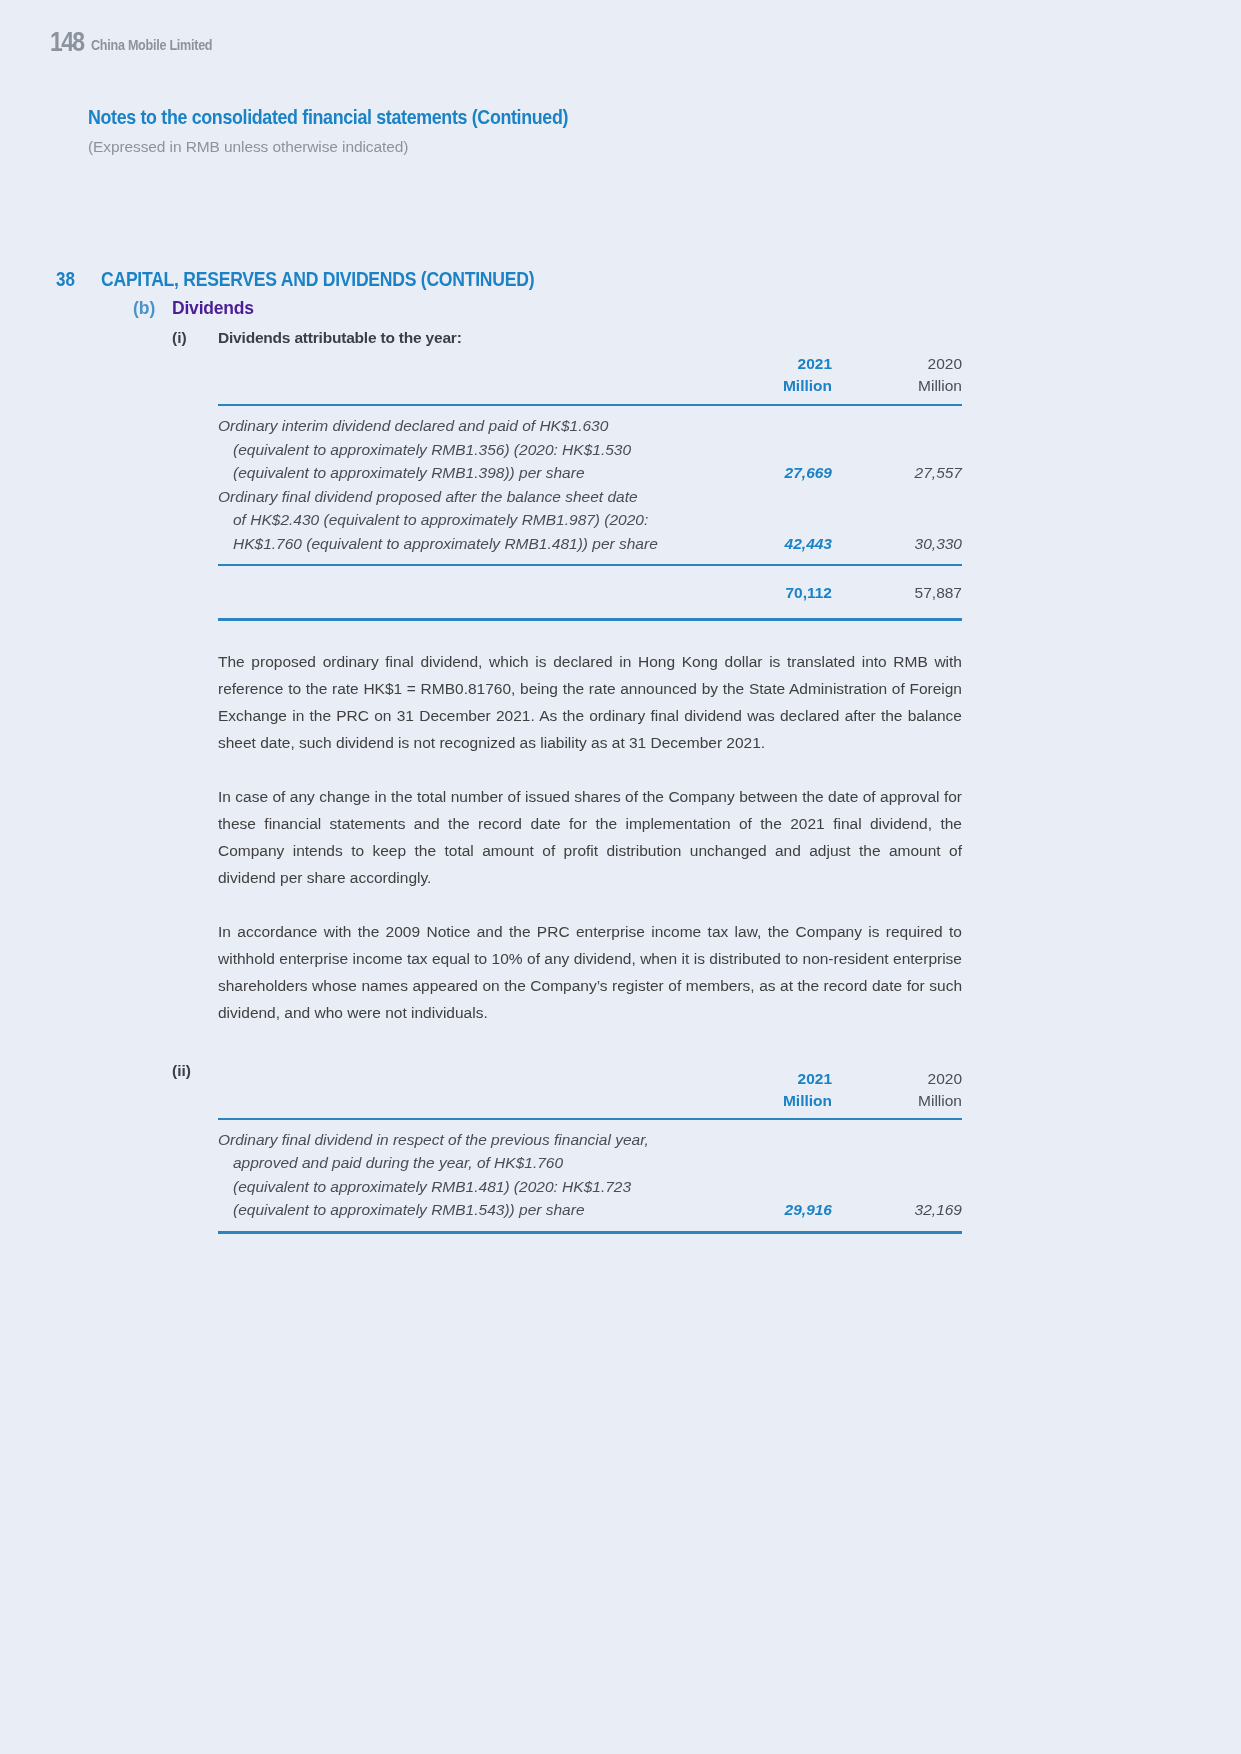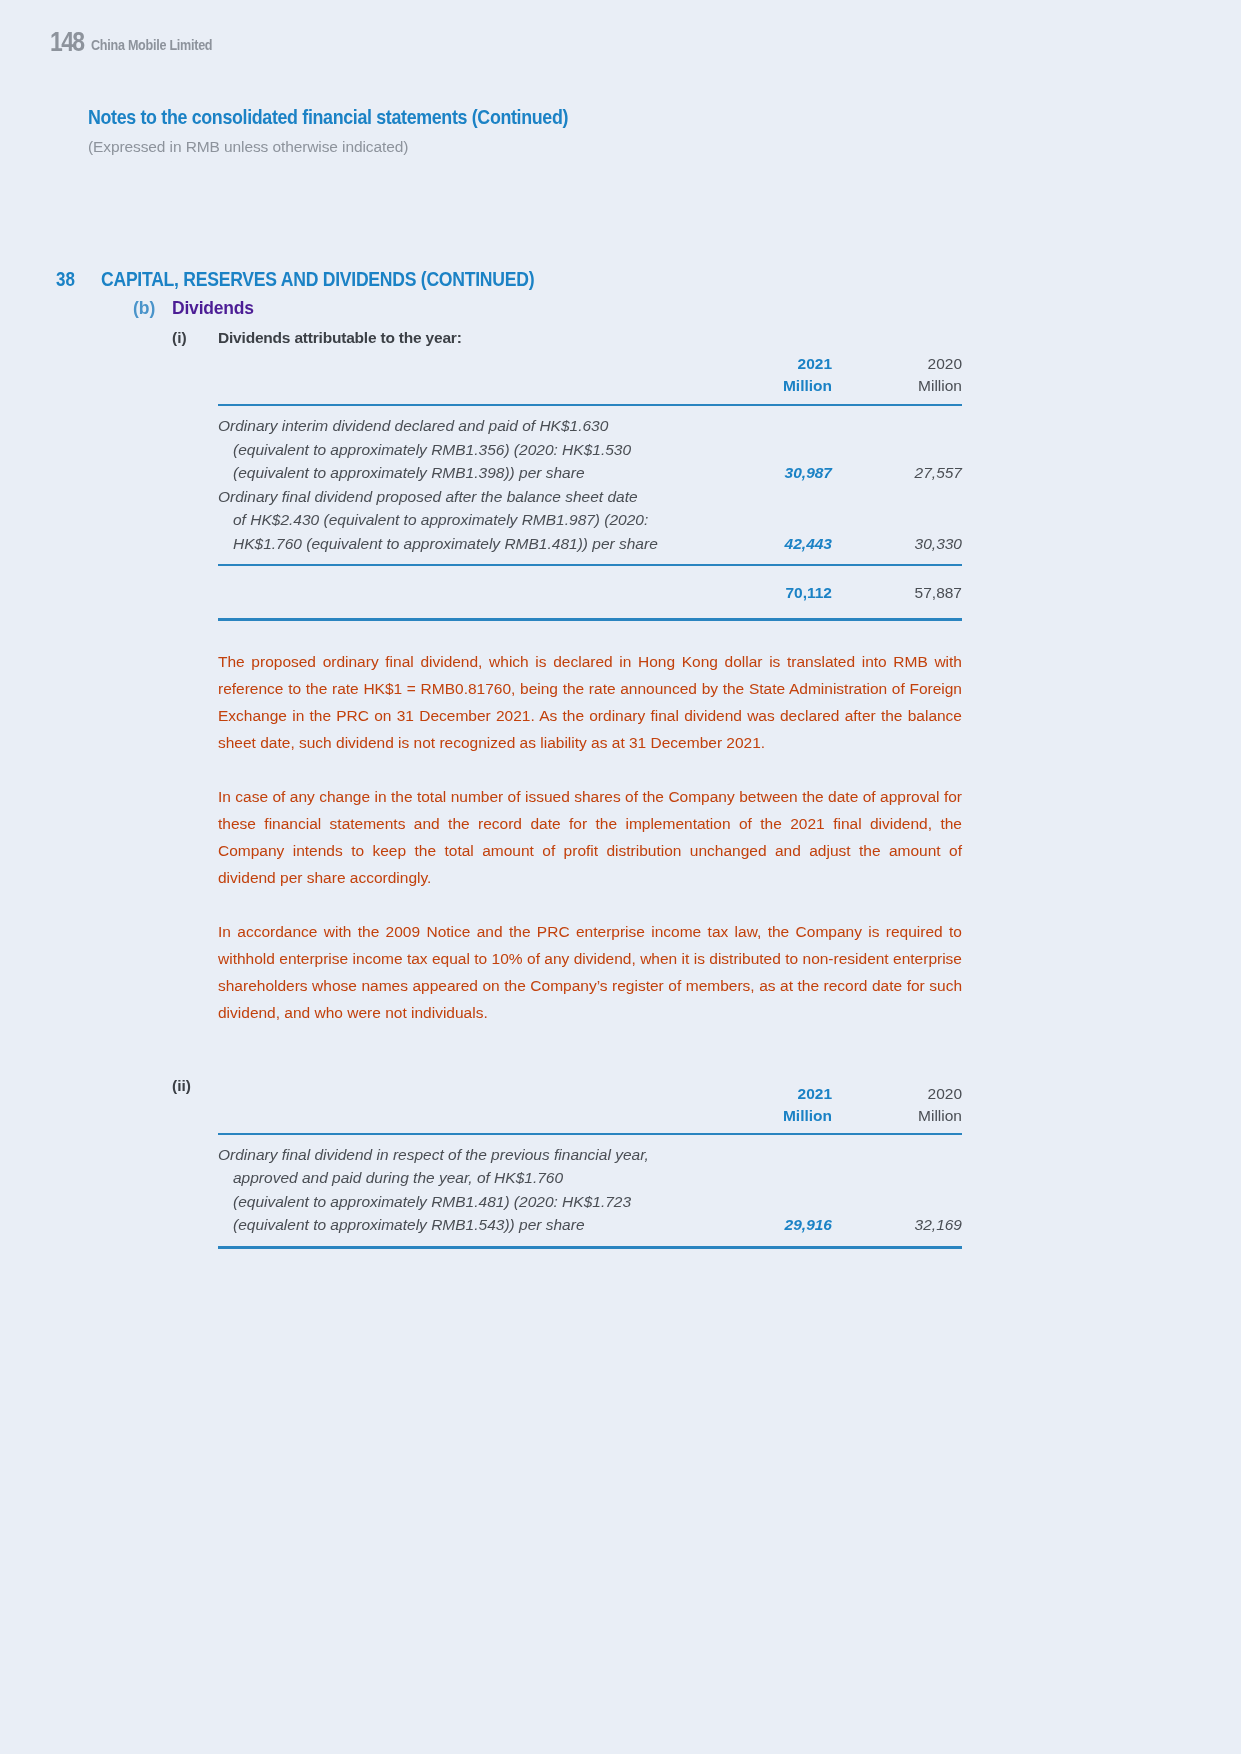--- a/index.html
+++ b/index.html
@@ -111,25 +111,25 @@
   .t-val { width: 130px; flex: 0 0 130px; text-align: right; font-size: 15.5px; line-height: 23.5px; }
   .t-val.v2021 { color: #1b82c5; font-weight: bold; }
   .t-body-end { height: 9px; }
 
   .t-total { display: flex; justify-content: flex-end; padding: 15px 0 13px; }
 
   .para {
     margin-top: 27px;
     font-size: 15.5px;
     line-height: 27px;
-    color: #c2410c;
+    color: #404040;
     text-align: justify;
   }
 
-  .part-ii { margin-top: 51px; }
+  .part-ii { margin-top: 36px; }
   .part-ii .t-head { padding-bottom: 6px; margin-top: 5px; }
 </style>
 </head>
 <body>
 
 <div class="page">
 
   <div class="page-header">
     <div class="page-number">148</div>
     <div class="company-name">China Mobile Limited</div>
@@ -170,21 +170,21 @@
           </div>
           <div class="rule"></div>
 
           <div class="t-body">
             <div class="t-row">
               <div class="t-lines">
                 <div class="t-line">Ordinary interim dividend declared and paid of HK$1.630</div>
                 <div class="t-line indent">(equivalent to approximately RMB1.356) (2020: HK$1.530</div>
                 <div class="t-line indent">(equivalent to approximately RMB1.398)) per share</div>
               </div>
-              <div class="t-val v2021">30,987</div>
+              <div class="t-val v2021">27,669</div>
               <div class="t-val v2020">27,557</div>
             </div>
 
             <div class="t-row">
               <div class="t-lines">
                 <div class="t-line">Ordinary final dividend proposed after the balance sheet date</div>
                 <div class="t-line indent">of HK$2.430 (equivalent to approximately RMB1.987) (2020:</div>
                 <div class="t-line indent">HK$1.760 (equivalent to approximately RMB1.481)) per share</div>
               </div>
               <div class="t-val v2021">42,443</div>

